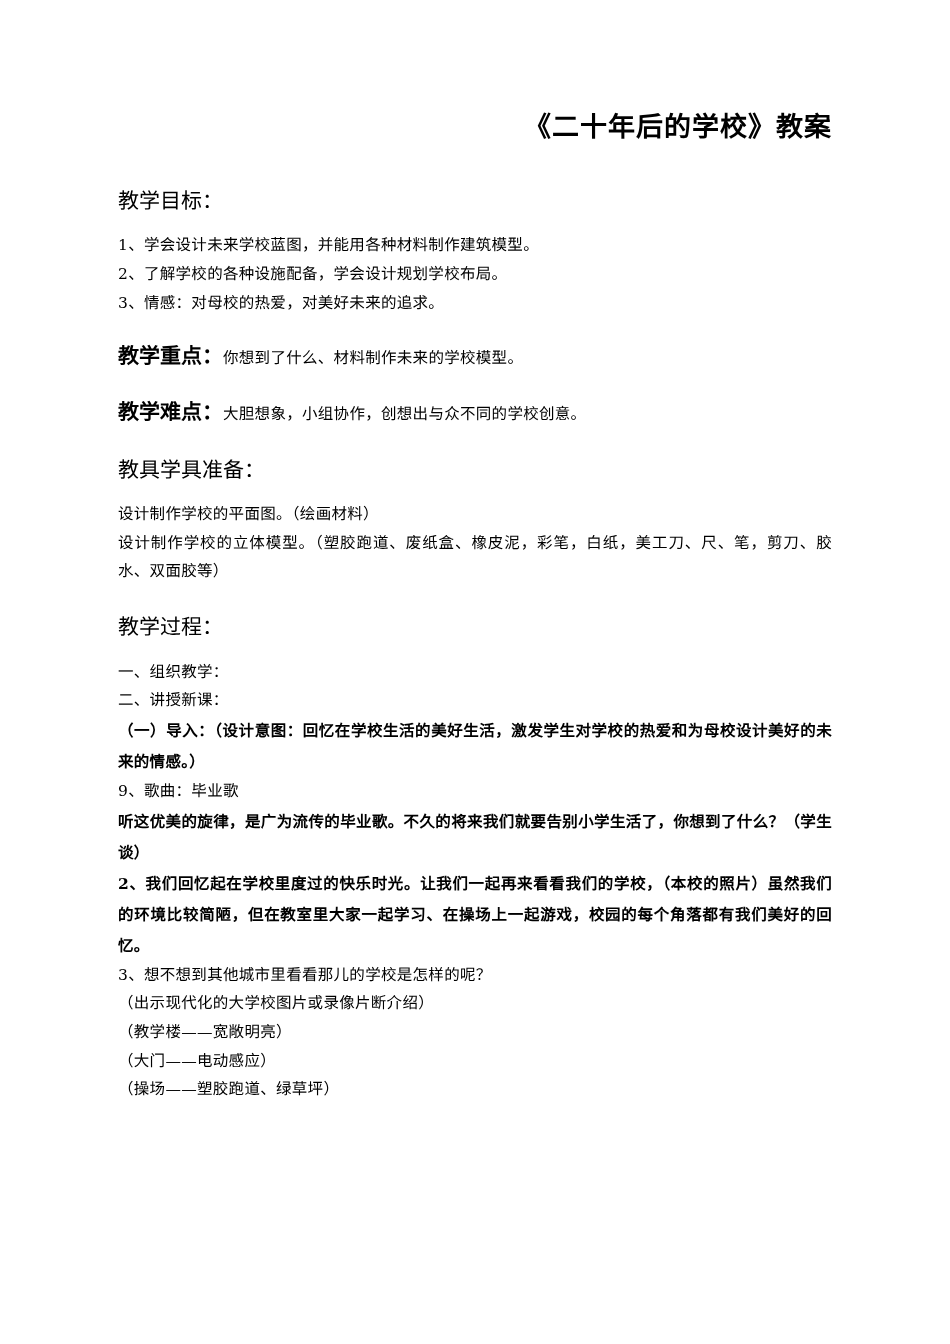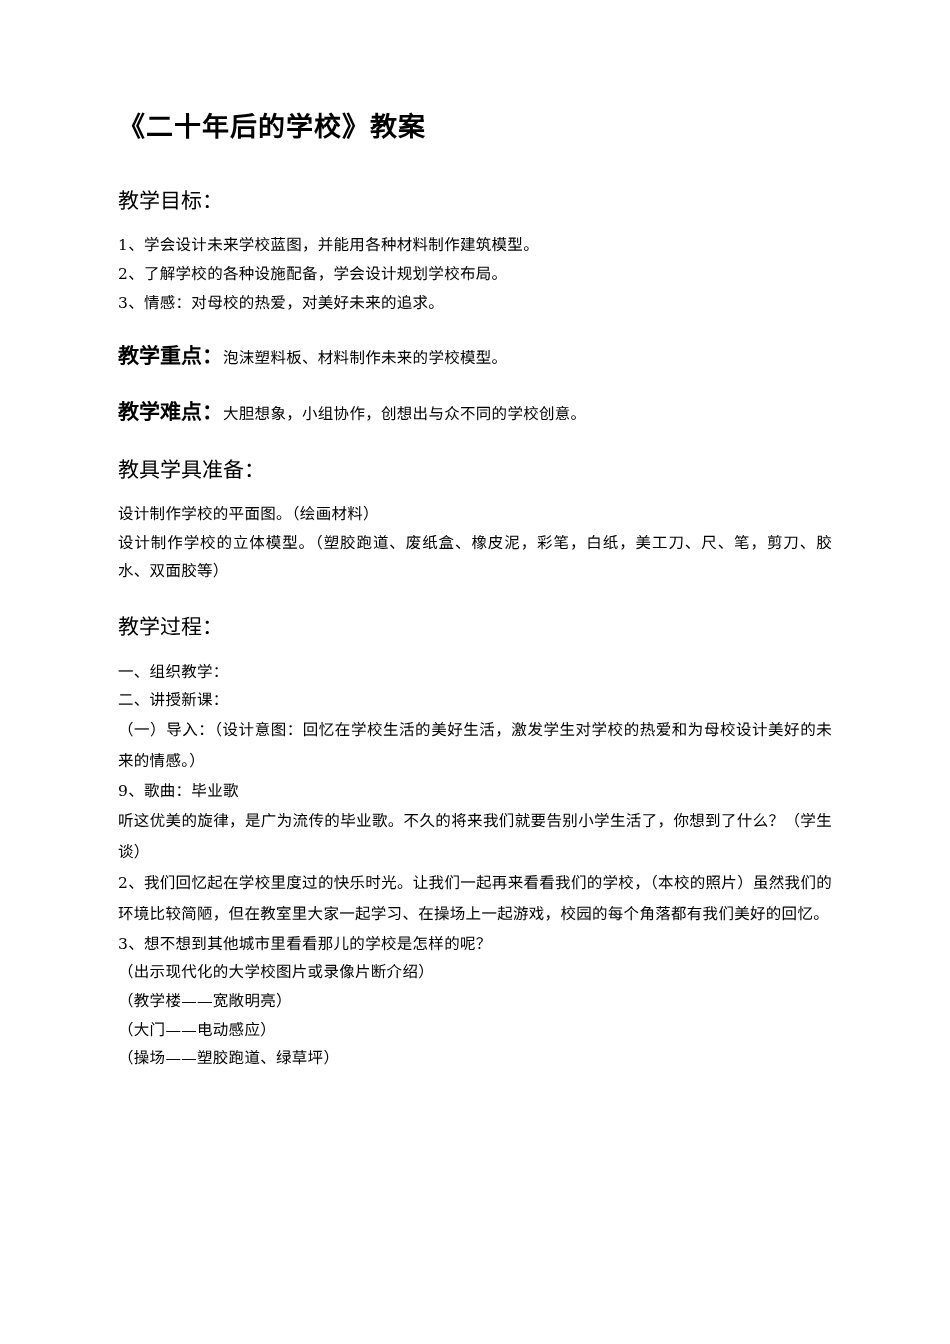--- a/index.html
+++ b/index.html
@@ -19,21 +19,21 @@
     width: 950px;
     height: 1344px;
     box-sizing: border-box;
     padding: 108px 118px 0 118px;
     position: relative;
   }
   .doc-title {
     font-family: "DejaVu Serif", "Liberation Serif", serif;
     font-weight: bold;
     font-size: 27px;
-    text-align: left;
+    text-align: right;
     letter-spacing: 1px;
     margin: 0 0 40px 0;
     line-height: 1.4;
   }
   .h-section {
     font-family: "DejaVu Serif", "Liberation Serif", serif;
     font-weight: normal;
     font-size: 21px;
     margin: 26px 0 14px 0;
     line-height: 1.5;
@@ -42,20 +42,21 @@
     font-weight: bold;
     font-size: 21px;
     font-family: "DejaVu Serif", "Liberation Serif", serif;
   }
   .para {
     font-size: 15.5px;
     line-height: 2.0;
     margin: 0;
     text-align: justify;
     letter-spacing: 0.3px;
+    font-weight: bold;
   }
   .para-tight {
     font-size: 15.5px;
     line-height: 1.85;
     margin: 0;
     text-align: justify;
     letter-spacing: 0.3px;
   }
   .mixed-line {
     margin: 22px 0 18px 0;
@@ -77,21 +78,21 @@
   <h1 class="doc-title">《二十年后的学校》教案</h1>
 
   <div class="block">
     <div class="h-section">教学目标：</div>
     <p class="para-tight">1、学会设计未来学校蓝图，并能用各种材料制作建筑模型。</p>
     <p class="para-tight">2、了解学校的各种设施配备，学会设计规划学校布局。</p>
     <p class="para-tight">3、情感：对母校的热爱，对美好未来的追求。</p>
   </div>
 
   <div class="mixed-line">
-    <span class="inline-head">教学重点：</span><span class="body-text">泡沫塑料板、材料制作未来的学校模型。</span>
+    <span class="inline-head">教学重点：</span><span class="body-text">你想到了什么、材料制作未来的学校模型。</span>
   </div>
 
   <div class="mixed-line">
     <span class="inline-head">教学难点：</span><span class="body-text">大胆想象，小组协作，创想出与众不同的学校创意。</span>
   </div>
 
   <div class="block">
     <div class="h-section">教具学具准备：</div>
     <p class="para-tight">设计制作学校的平面图。（绘画材料）</p>
     <p class="para-tight">设计制作学校的立体模型。（塑胶跑道、废纸盒、橡皮泥，彩笔，白纸，美工刀、尺、笔，剪刀、胶水、双面胶等）</p>

